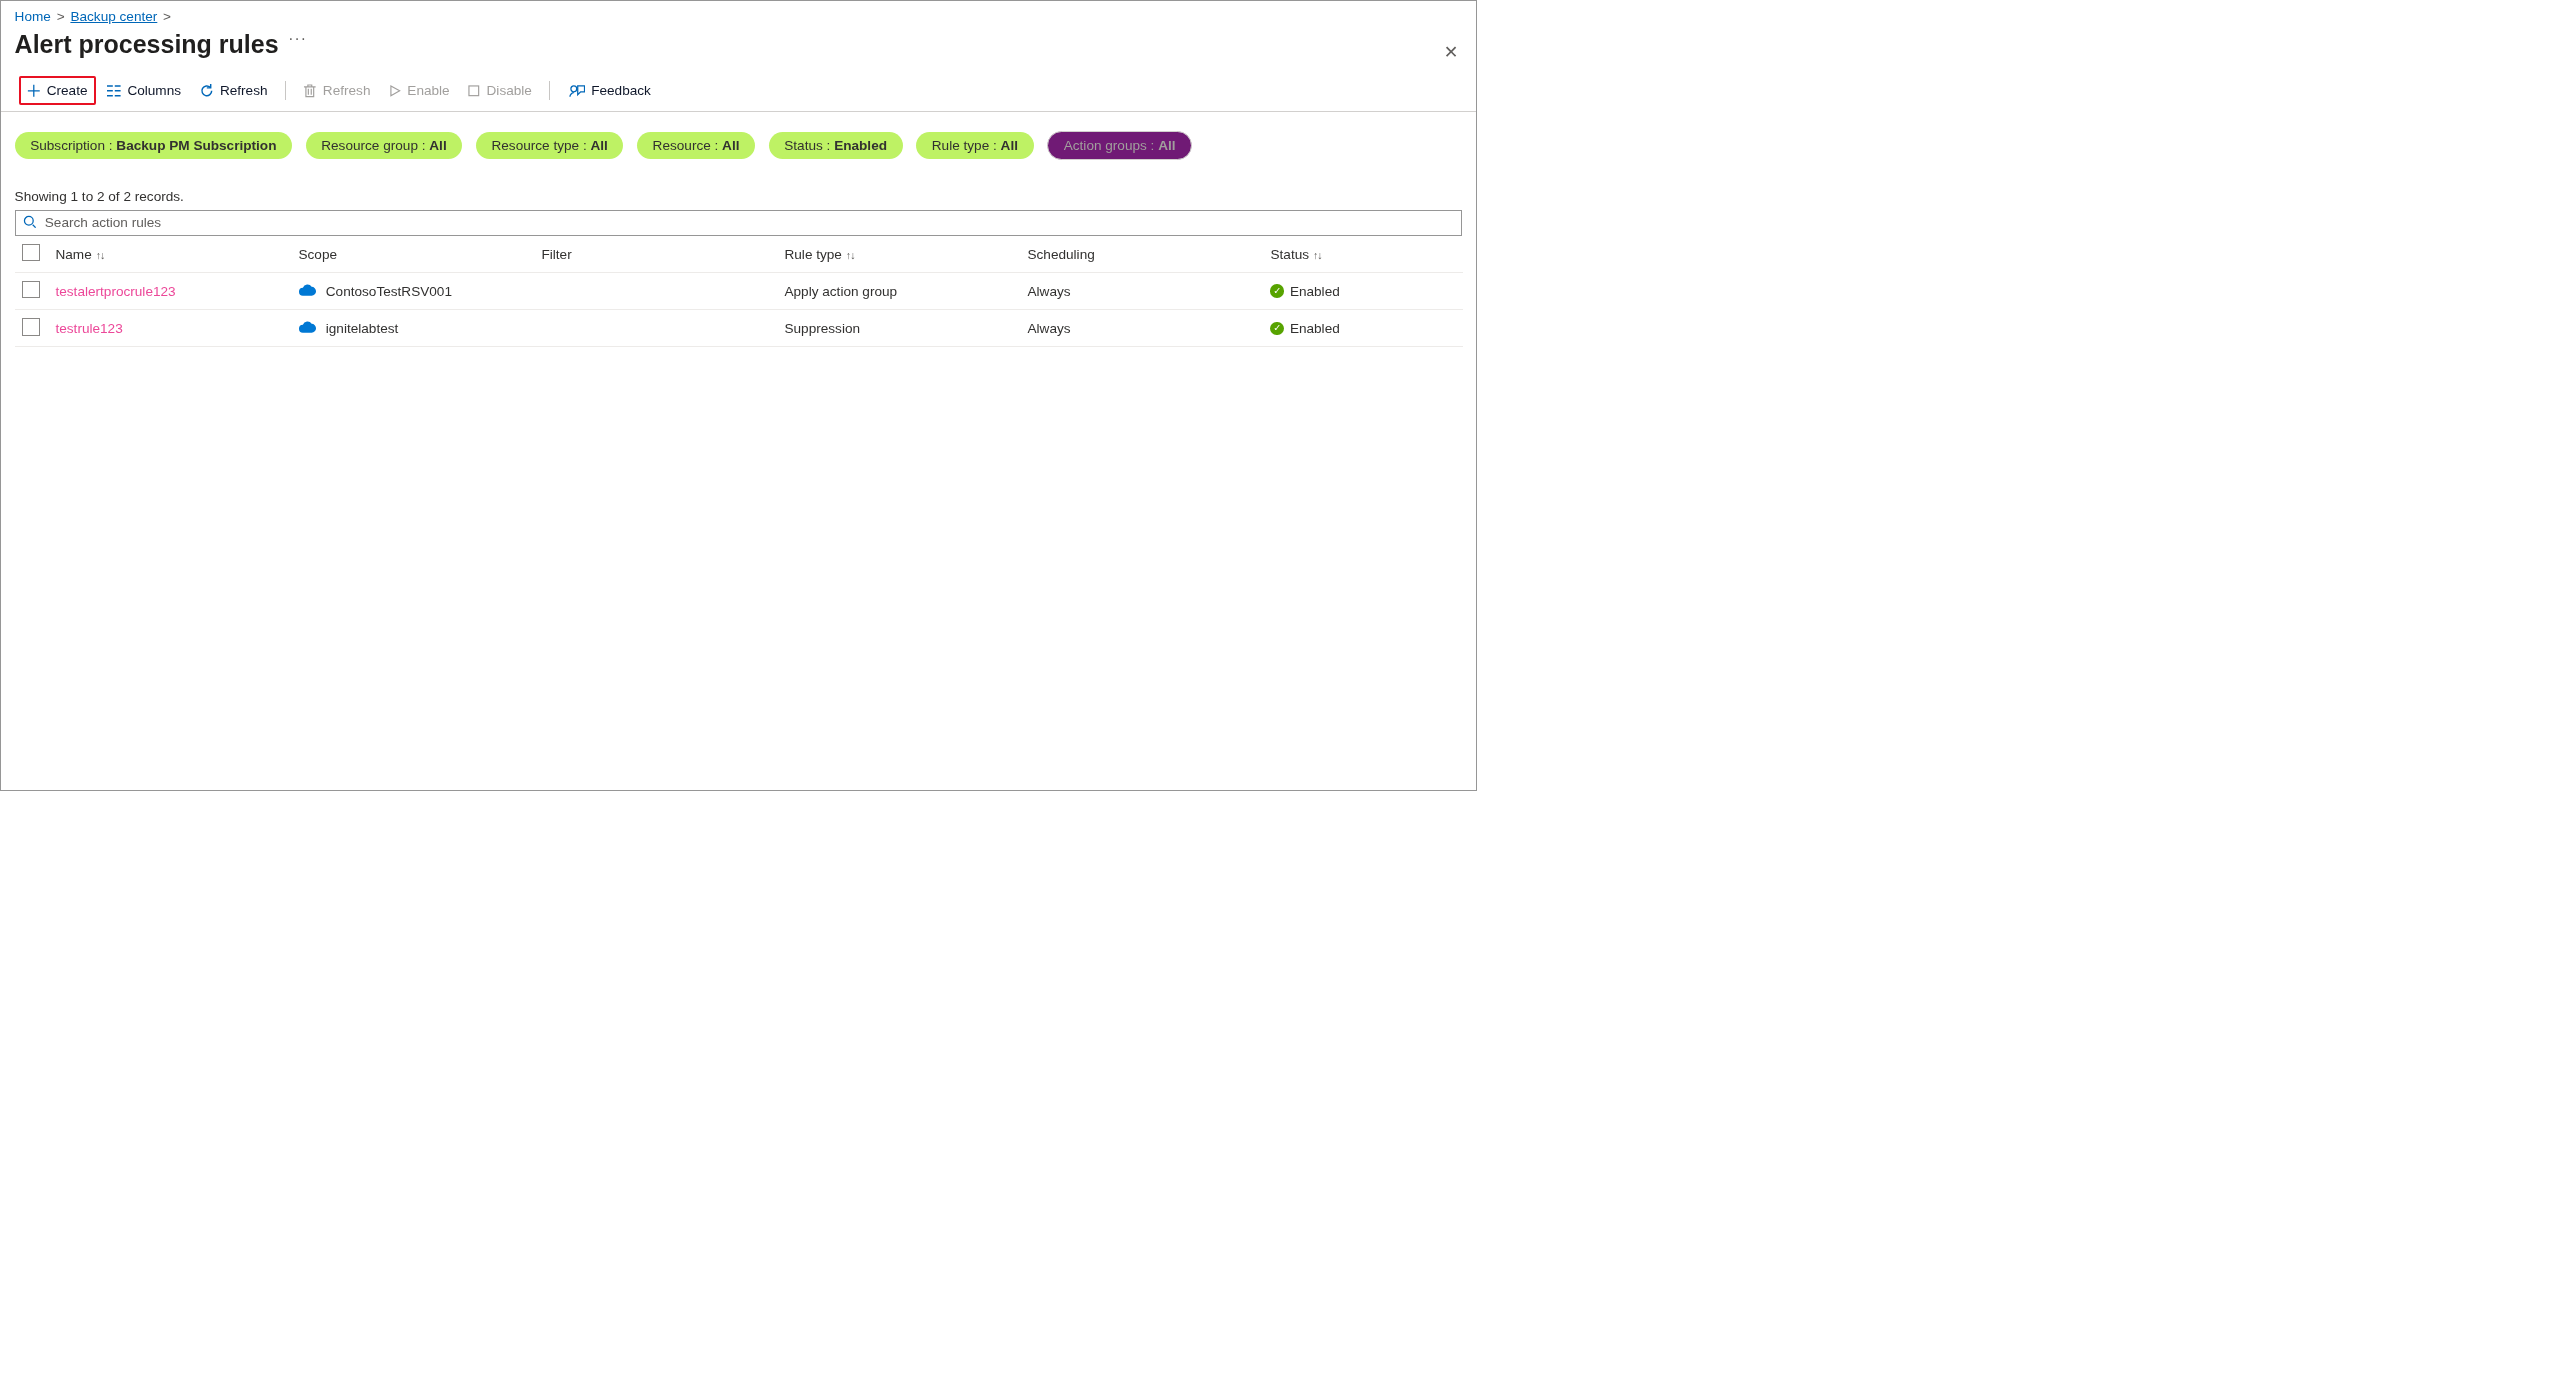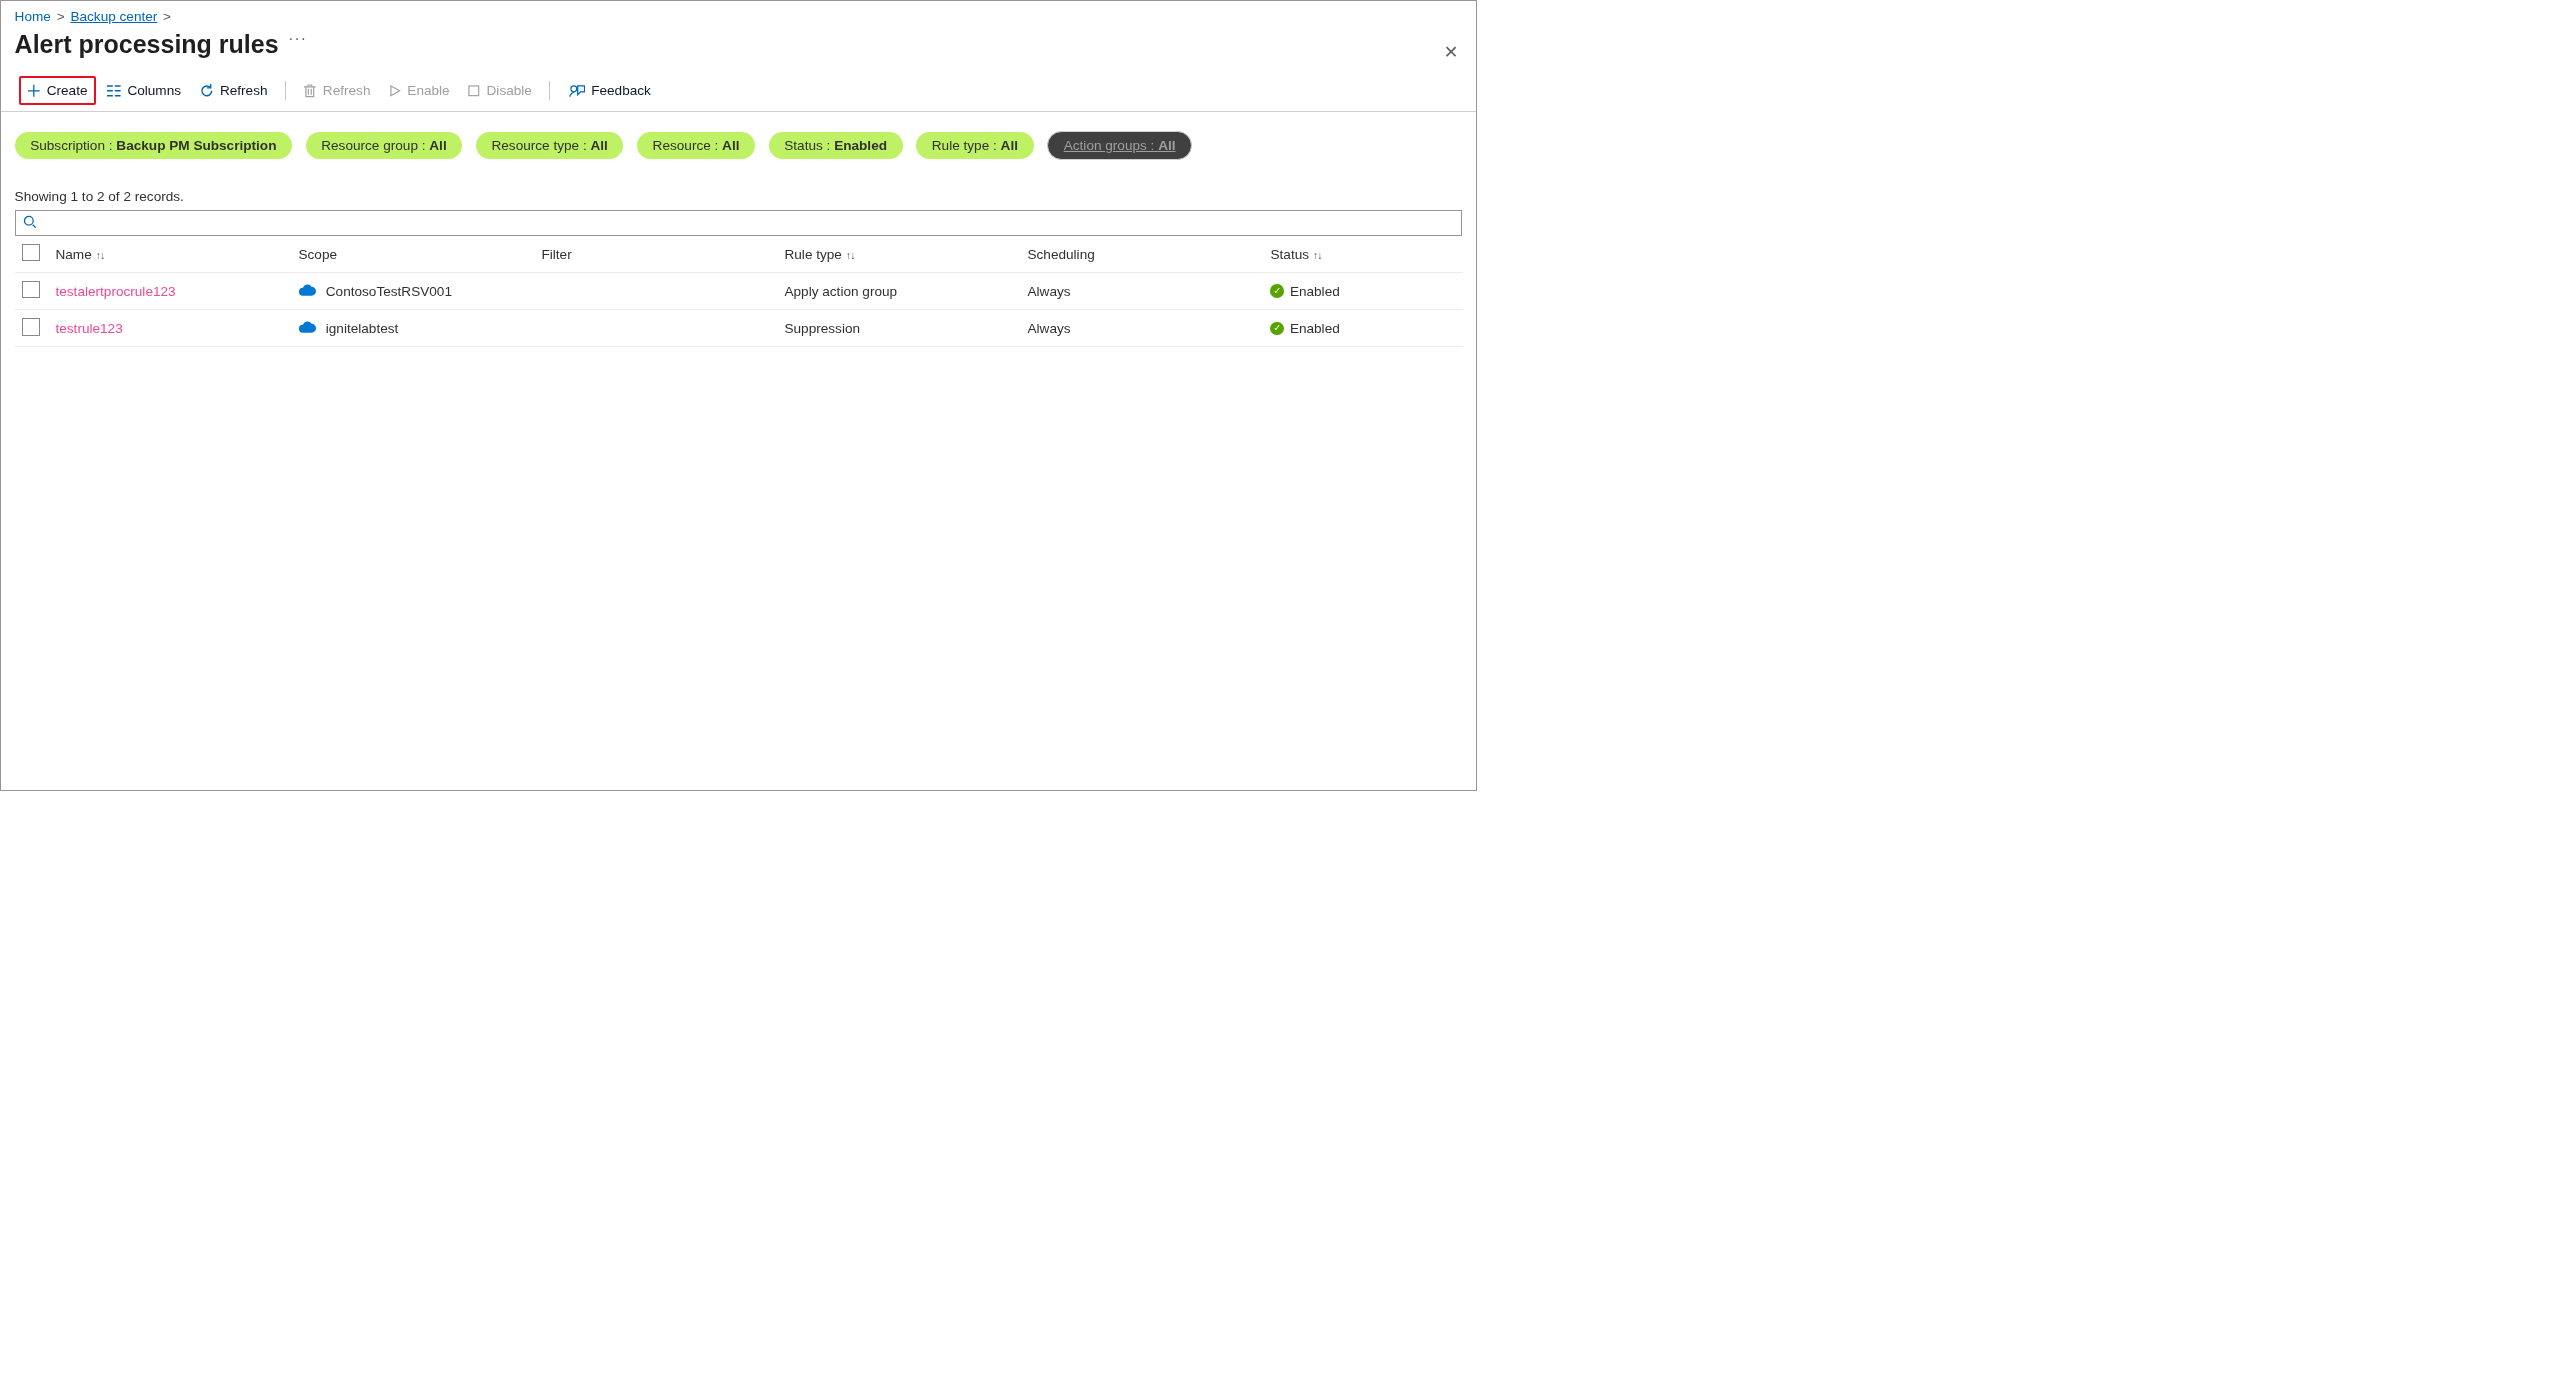--- a/index.html
+++ b/index.html
@@ -93,25 +93,24 @@
     border-radius: 15.6px;
     padding: 5.8px 15.6px;
     font-size: 13.6px;
     color: #323130;
     cursor: pointer;
     white-space: nowrap;
   }
   .pill .lbl { font-weight: 400; }
   .pill .val { font-weight: 600; }
   .pill.disabled {
-    background: #404040;
+    background: #701a75;
     color: #a19f9d;
     border: 1px solid #d2d0ce;
     cursor: default;
-    text-decoration: underline;
   }
   .records-count {
     padding: 19.5px 13.6px 5.8px 13.6px;
     font-size: 13.6px;
     color: #323130;
   }
   .search-wrap {
     margin: 0 13.6px;
     border: 1px solid #969696;
     display: flex;
@@ -280,20 +279,21 @@
 
 <div class="records-count">Showing 1 to 2 of 2 records.</div>
 
 <div class="search-wrap">
   <span>
     <svg width="13.6" height="13.6" viewBox="0 0 14 14">
         <circle cx="6" cy="6" r="4.5" stroke="#0067b8" stroke-width="1.3" fill="none"></circle>
         <path d="M10 10l3 3" stroke="#0067b8" stroke-width="1.3"></path>
       </svg>
   </span>
+  <input type="text" placeholder="Search action rules" style="">
 </div>
 
 <table class="table">
   <thead>
     <tr>
       <th class="col-chk"><span class="cbx"></span></th>
       <th class="col-name"><span>Name</span><span class="sort-arrows">↑↓</span></th>
       <th class="col-scope"><span>Scope</span></th>
       <th class="col-filter"><span>Filter</span></th>
       <th class="col-ruletype"><span>Rule type</span><span class="sort-arrows">↑↓</span></th>

